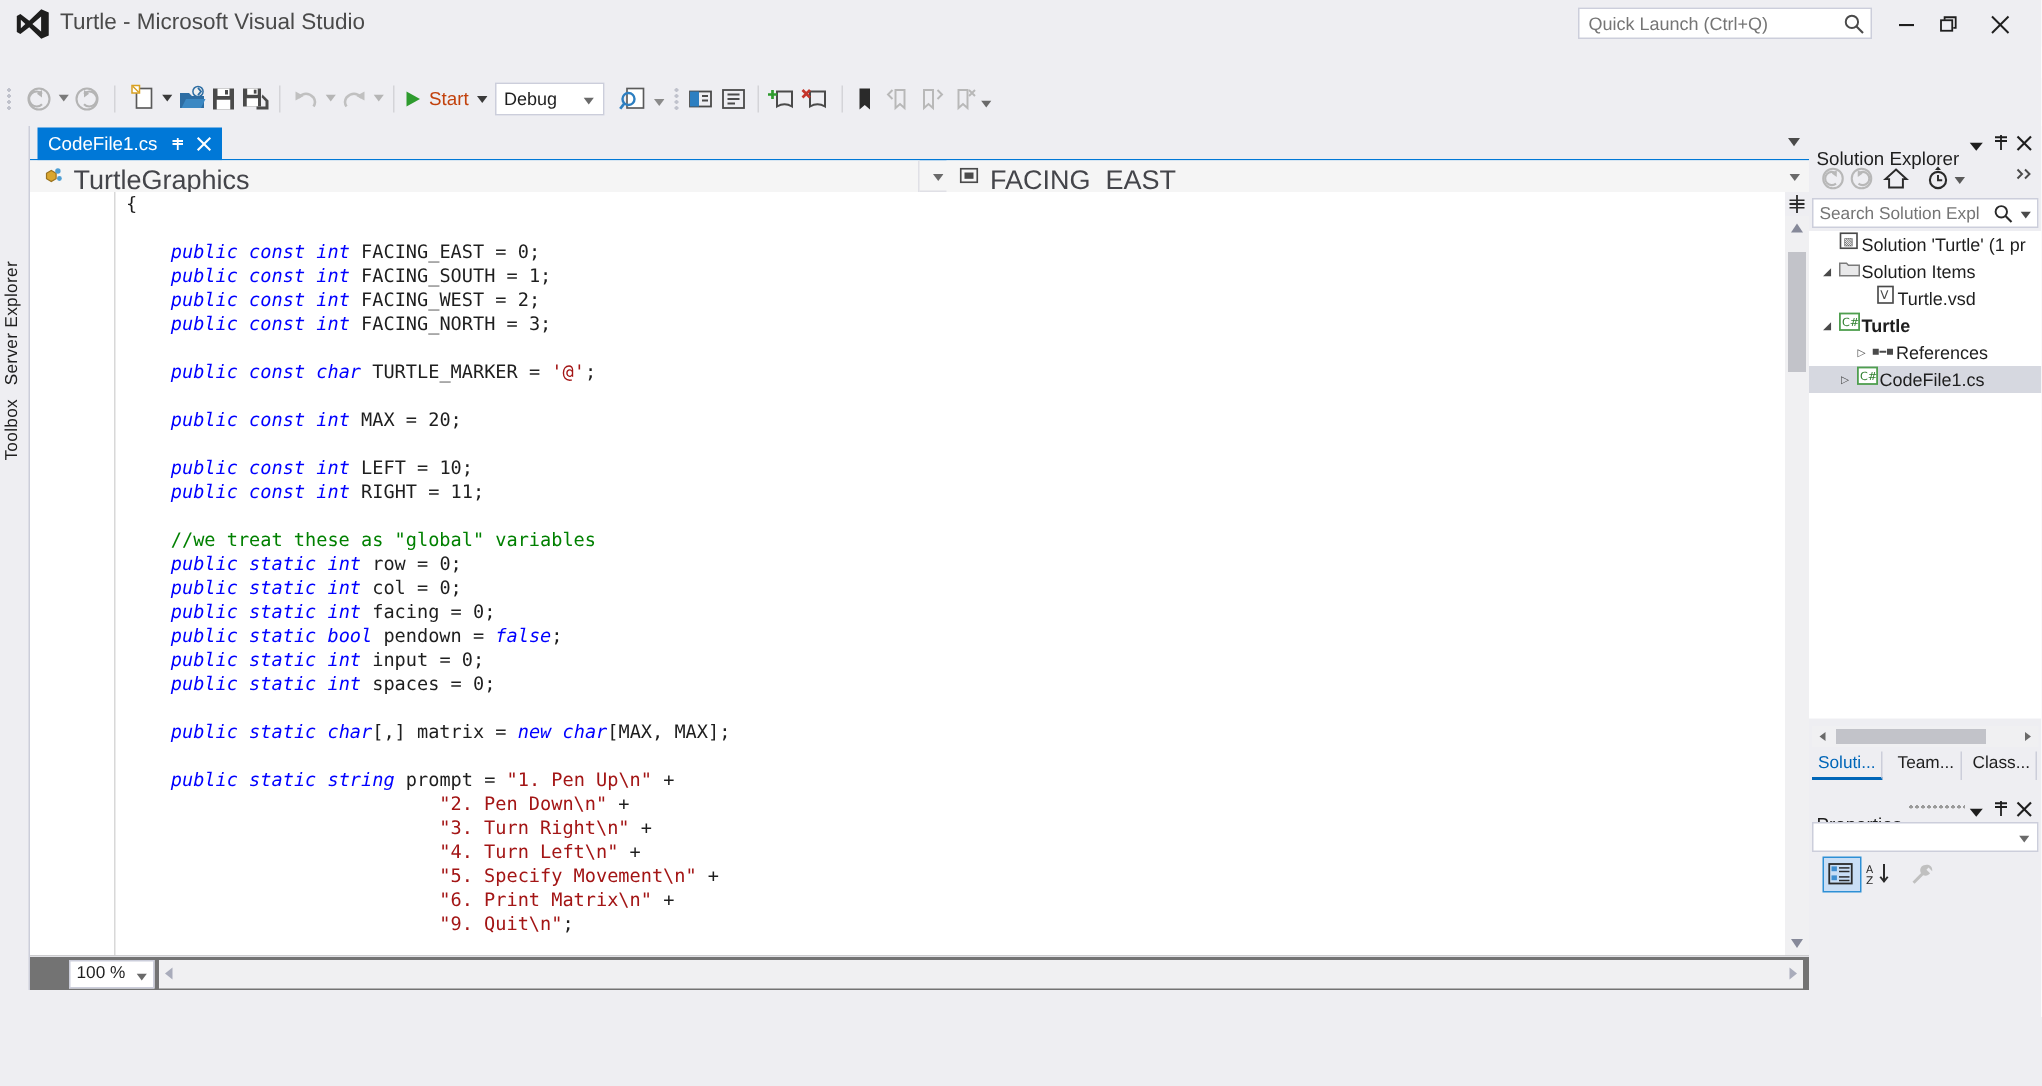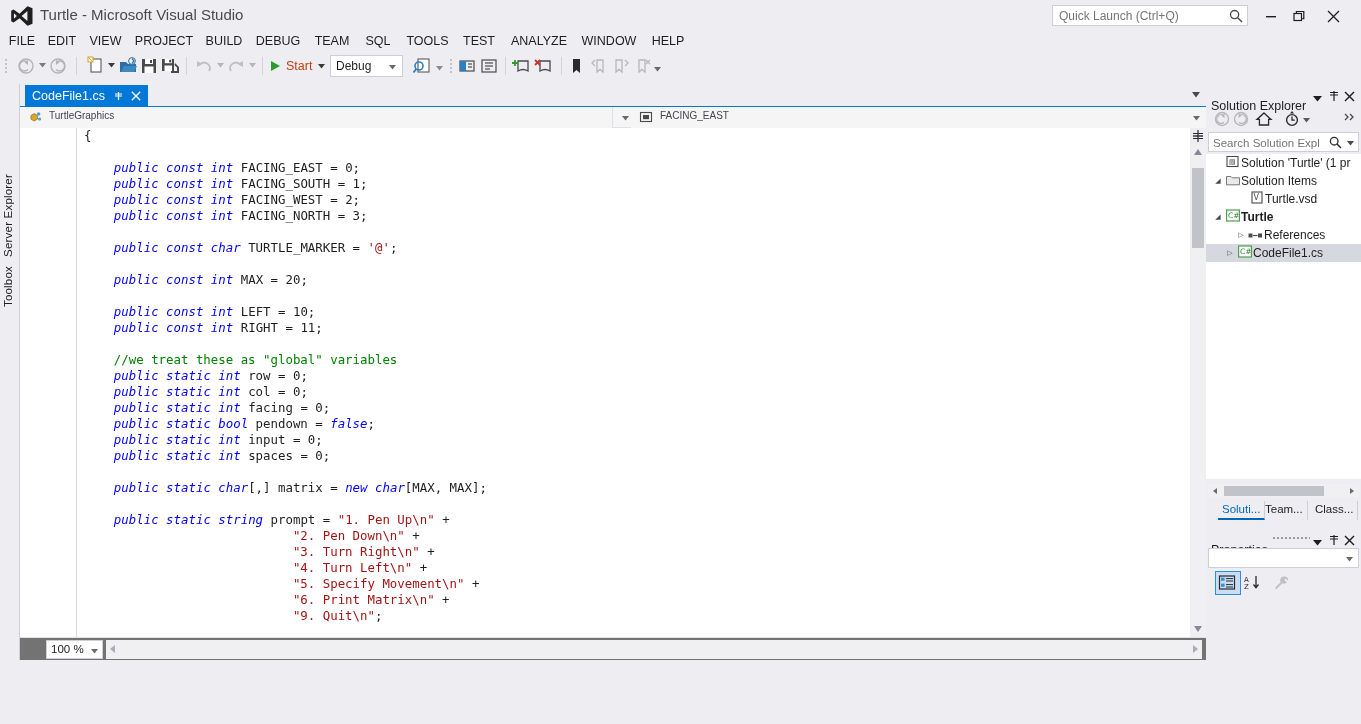--- a/index.html
+++ b/index.html
@@ -57,21 +57,21 @@
       display:flex; align-items:center; padding:0 7px; cursor:default; }
   .doctab .dt-label{ font-size:12.5px; color:#ffffff; white-space:nowrap; }
   .dt-pin{ margin-left:8px; } .dt-close{ margin-left:7px; }
   .tab-overflow{ position:absolute; right:6px; top:8px; }
 
   .navbar{ position:absolute; left:0; top:23px; width:1186px; height:21px; background:#f5f5f5;
       border-bottom:1px solid #e0e0e6; }
   .nav-combo{ position:absolute; top:0; height:21px; background:#f5f5f5; cursor:default; }
   .nav-combo.left{ left:0; width:593px; border-right:1px solid #e0e0e6; }
   .nav-combo.right{ left:611px; width:575px; }
-  .nav-label{ position:absolute; left:29px; top:3px; font-size:10px; color:#44454a; white-space:nowrap; }
+  .nav-label{ position:absolute; left:29px; top:3px; font-size:18px; color:#44454a; white-space:nowrap; }
   .nav-icon{ position:absolute; left:8px; top:3px; }
   .nav-caret{ position:absolute; top:9px; }
   .nav-sepcaret{ position:absolute; left:602px; top:9px; }
 
   .code-area{ position:absolute; left:0; top:44px; width:1186px; height:509px;
       background:#ffffff; overflow:hidden; }
   .gutter-line{ position:absolute; left:56px; top:0; width:1px; height:509px; background:#d8d8d8; }
   pre.code{ position:absolute; left:64px; top:0; margin:0;
       font-family:"DejaVu Sans Mono","Liberation Mono",monospace; font-size:12.4px; line-height:16px;
       white-space:pre; color:#1e1e1e; }
@@ -171,35 +171,20 @@
         </svg>
     </div>
     <div class="wbtn wb-close">
       <svg width="13" height="13" viewBox="0 0 13 13">
         <line x1="1" y1="1" x2="12" y2="12" stroke="#1e1e1e" stroke-width="1.3"></line>
         <line x1="12" y1="1" x2="1" y2="12" stroke="#1e1e1e" stroke-width="1.3"></line>
         </svg>
     </div>
   </div>
 
-  <div class="menubar" id="menubar">
-      <div class="menu-item" style="left: 5px; width: 34px; text-align: center;">FILE</div>
-      <div class="menu-item" style="left: 45px; width: 34px; text-align: center;">EDIT</div>
-      <div class="menu-item" style="left: 87px; width: 37px; text-align: center;">VIEW</div>
-      <div class="menu-item" style="left: 132px; width: 64px; text-align: center;">PROJECT</div>
-      <div class="menu-item" style="left: 203px; width: 42px; text-align: center;">BUILD</div>
-      <div class="menu-item" style="left: 254px; width: 48px; text-align: center;">DEBUG</div>
-      <div class="menu-item" style="left: 313px; width: 38px; text-align: center;">TEAM</div>
-      <div class="menu-item" style="left: 364px; width: 28px; text-align: center;">SQL</div>
-      <div class="menu-item" style="left: 405px; width: 45px; text-align: center;">TOOLS</div>
-      <div class="menu-item" style="left: 462px; width: 34px; text-align: center;">TEST</div>
-      <div class="menu-item" style="left: 507px; width: 64px; text-align: center;">ANALYZE</div>
-      <div class="menu-item" style="left: 578px; width: 62px; text-align: center;">WINDOW</div>
-      <div class="menu-item" style="left: 650px; width: 36px; text-align: center;">HELP</div>
-    </div>
 
   <div class="toolbar">
     <div class="tb-grip"></div>
 
     <div class="tb-btn" style="left:16px;width:20px">
       <svg width="20" height="20" viewBox="0 0 20 20">
         <circle cx="10" cy="10" r="7" fill="none" stroke="#b4b4b4" stroke-width="1.4"></circle>
         <path d="M12 6.5 A5 5 0 1 0 12 13.5" fill="none" stroke="#b4b4b4" stroke-width="1.4"></path>
         <path d="M12 4 L12 9 L8.6 6.5 Z" fill="#b4b4b4"></path>
         </svg>
@@ -611,21 +596,21 @@
       <svg class="ar" style="left:1px" viewBox="0 0 12 10">
         <path d="M8 2 L4 5 L8 8 Z" fill="#6a6a6a"></path>
         </svg>
       <div class="th"></div>
       <svg class="ar" style="right:1px" viewBox="0 0 12 10">
         <path d="M4 2 L8 5 L4 8 Z" fill="#6a6a6a"></path>
         </svg>
     </div>
 
     <div class="dock-tabs" id="docktabs">
-        <div class="dock-tab active" style="left: 12px;">Soluti...</div>
+        <div class="dock-tab active" style="left: 2px;">Soluti...</div>
         <div class="dock-tab" style="left: 55px;">Team...</div>
         <div class="dock-tab" style="left: 105px;">Class...</div>
       </div>
 
     <div class="panel-head prop-head">
       <span class="panel-title">Properties</span>
       <div style="position:absolute;left:66px;top:8px;width:38px;height:3px;
            background-image:radial-gradient(#9a9a9a 40%,transparent 41%);background-size:4px 4px"></div>
       <div class="ph-btn" style="left:107px">
         <svg width="9" height="6" viewBox="0 0 9 6">

